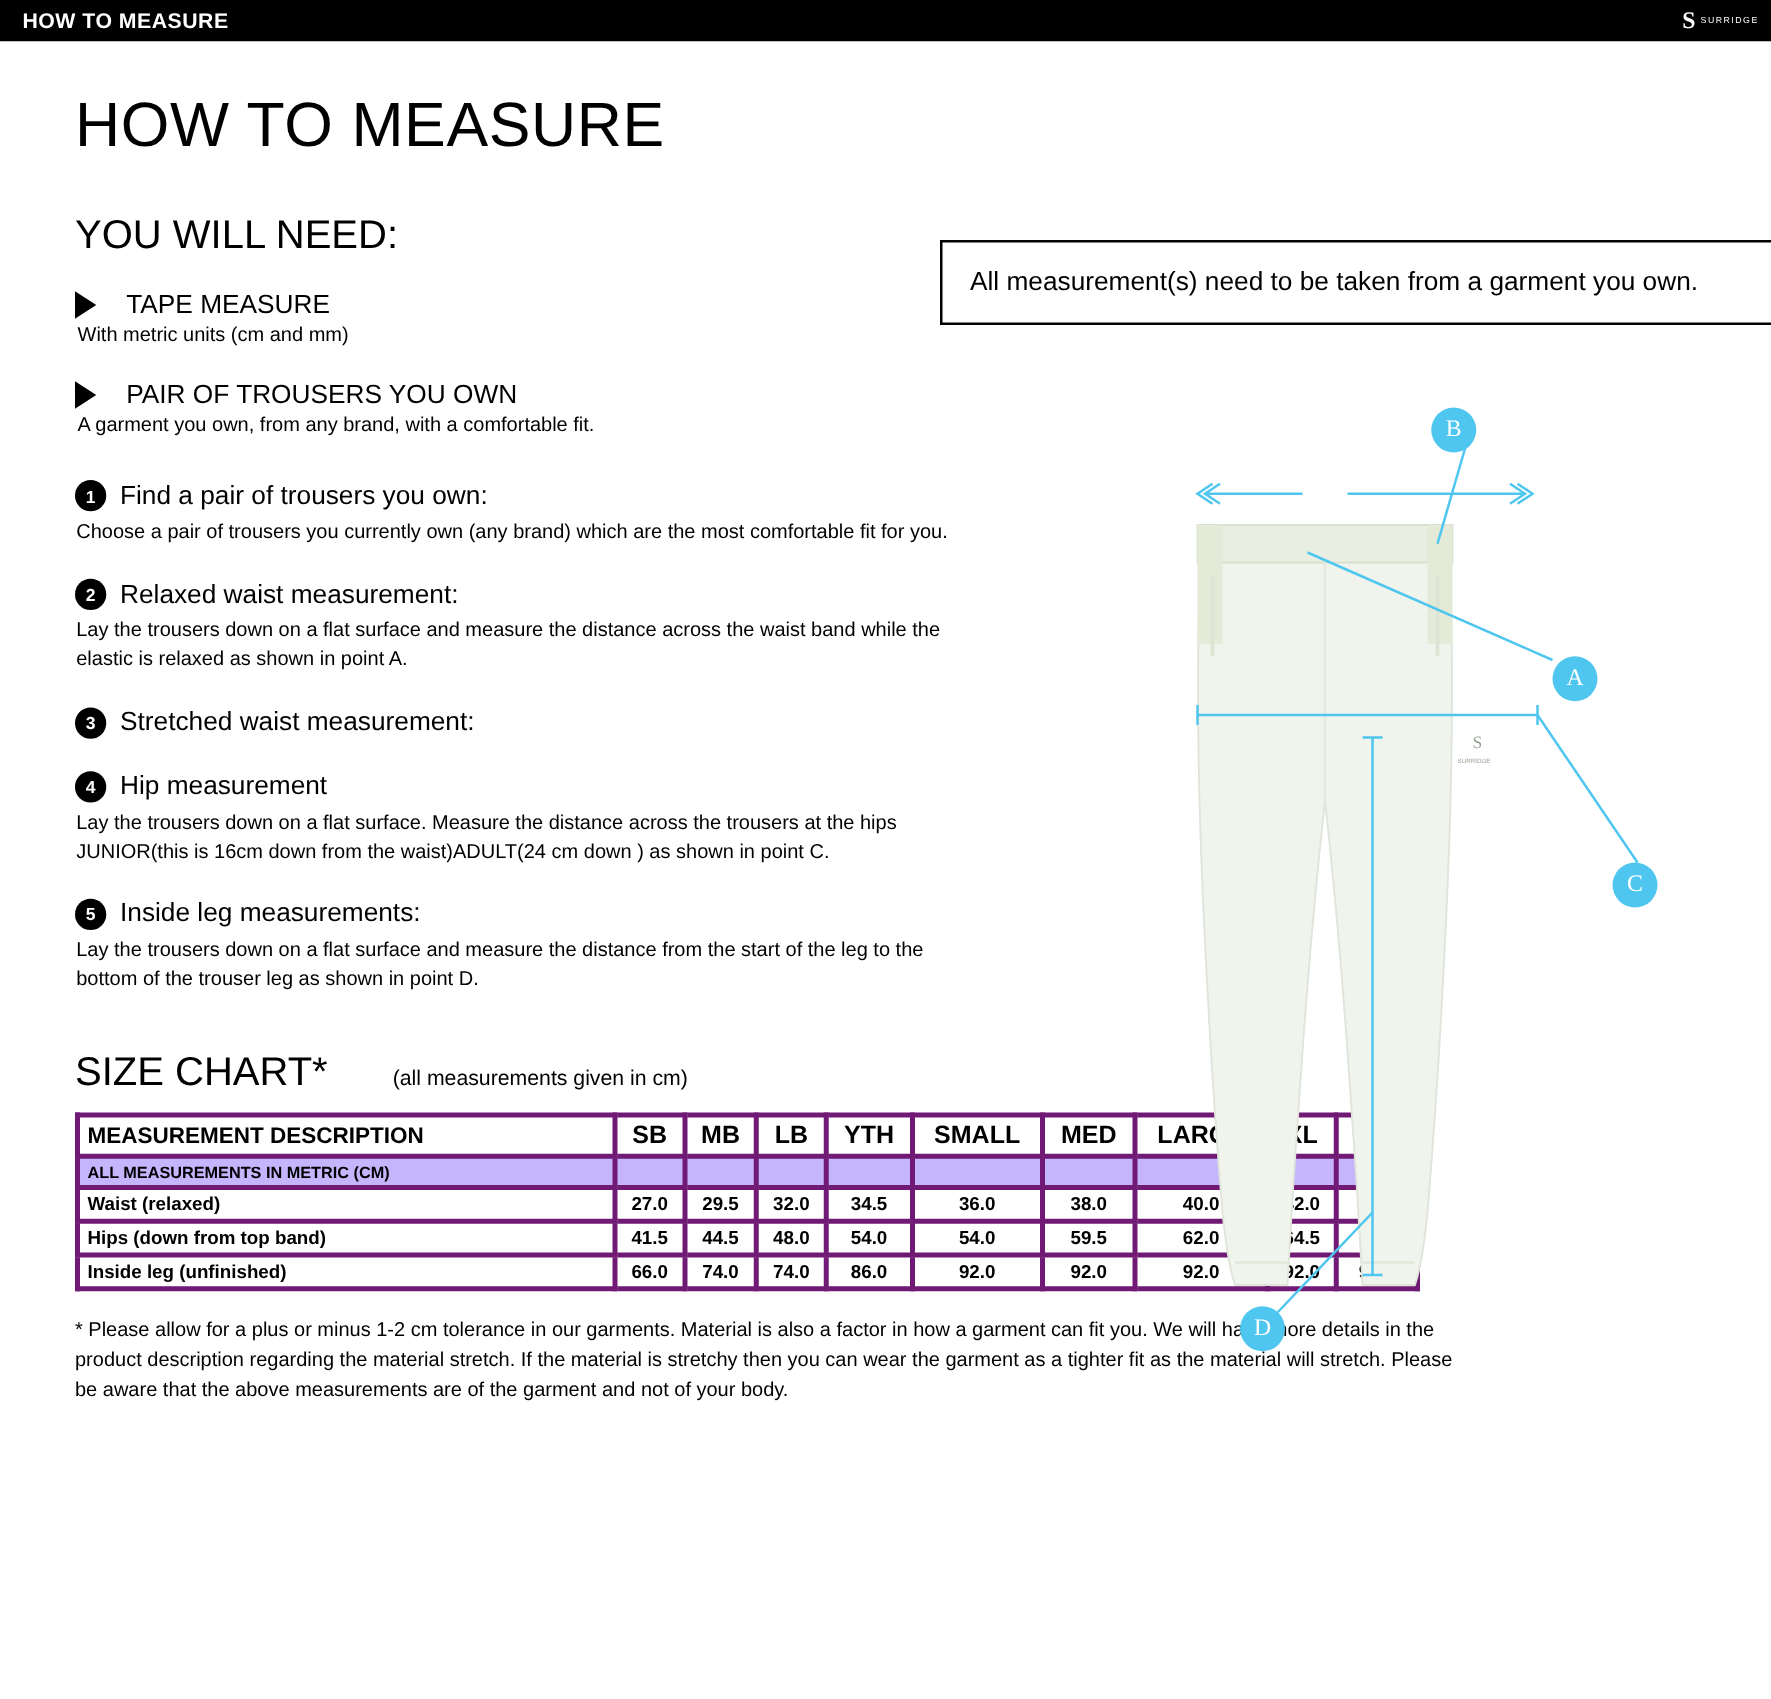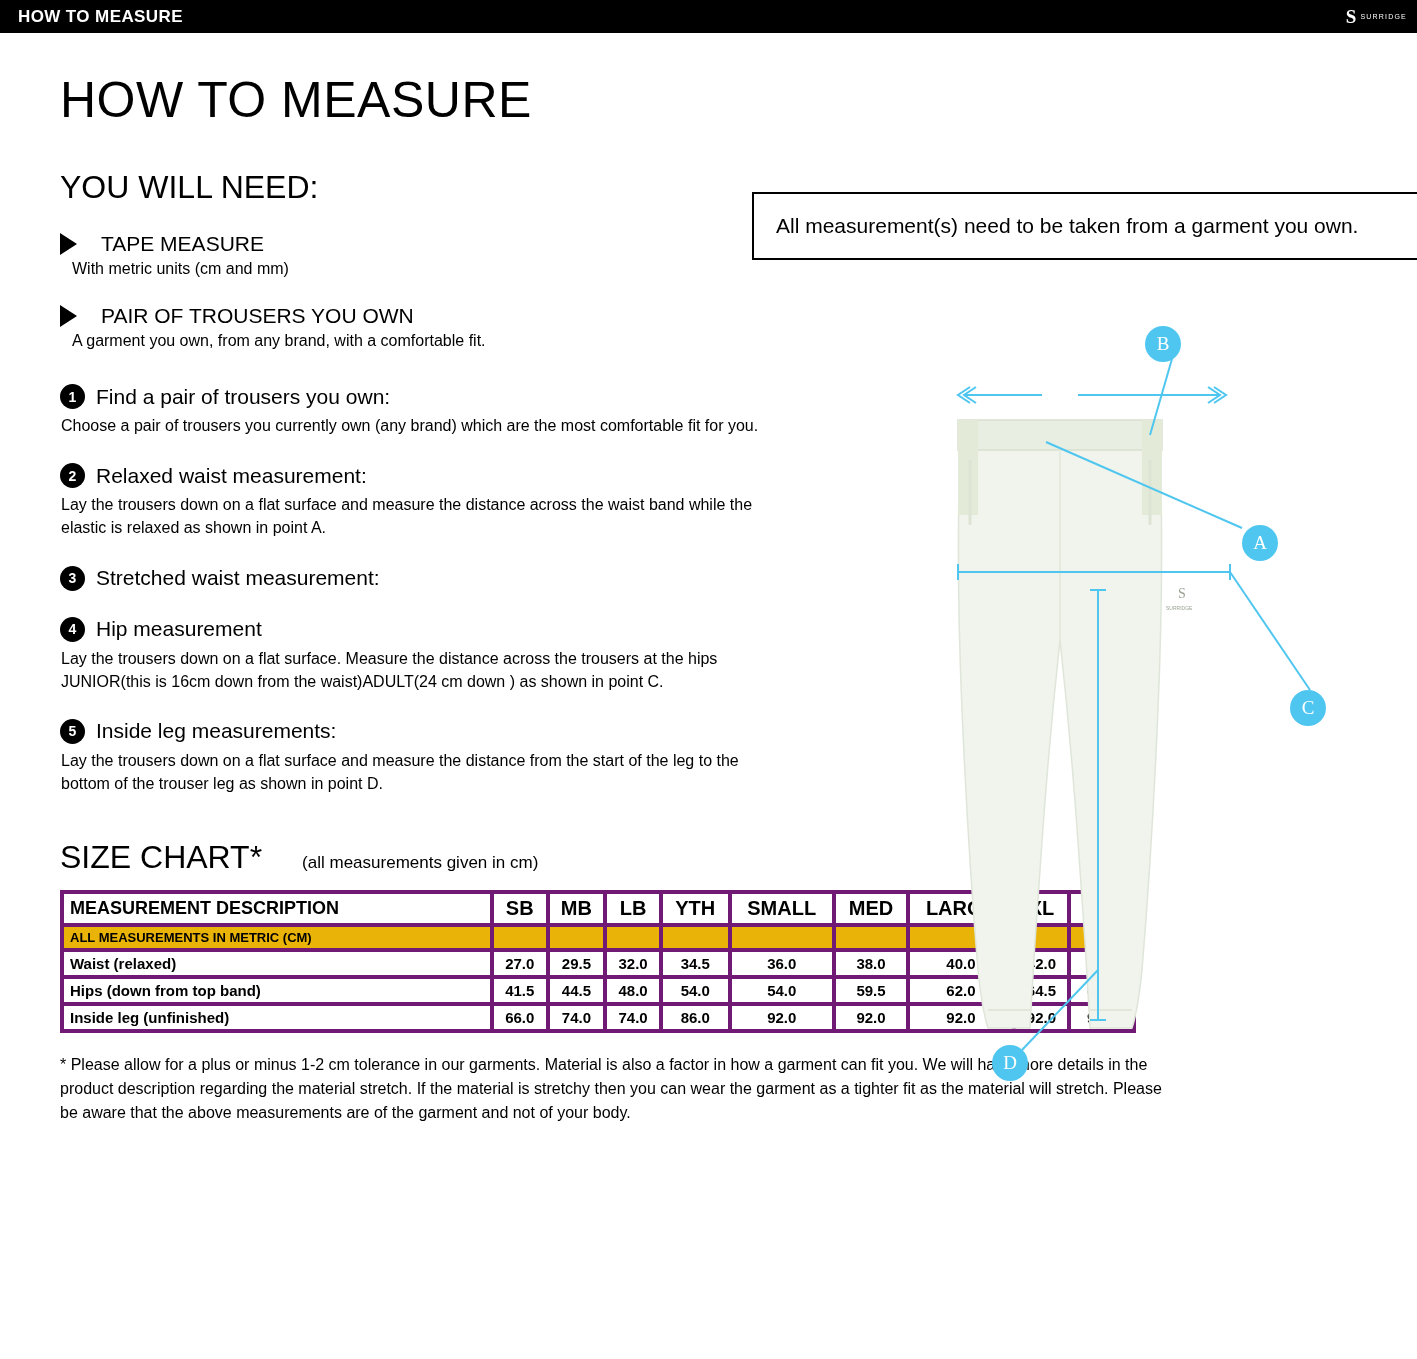--- a/index.html
+++ b/index.html
@@ -68,21 +68,21 @@
   .tri {
     width: 0; height: 0;
     border-left: 17px solid #000;
     border-top: 11px solid transparent;
     border-bottom: 11px solid transparent;
     display: inline-block;
   }
   .need-sub {
     font-size: 16px;
     margin-top: 4px;
-    margin-left: 12px;
+    margin-left: 2px;
   }
   
   .steps { margin-top: 34px; }
   .step { margin-bottom: 26px; }
   .step-head {
     display: flex;
     align-items: center;
     gap: 11px;
     font-size: 21px;
   }
@@ -131,21 +131,21 @@
     background: #4fc6ef;
     color: #fff;
     font-size: 19px;
     display: flex; align-items: center; justify-content: center;
     font-family: "Liberation Serif", serif;
   }
   
   .sizechart-head {
     display: flex;
     align-items: baseline;
-    gap: 40px;
+    gap: 52px;
     margin-top: 44px;
   }
   .sizechart-head .t { font-size: 32px; }
   .sizechart-head .s { font-size: 17px; }
   table.size {
     border-collapse: collapse;
     margin-top: 14px;
     width: 1076px;
     font-size: 15px;
   }
@@ -161,21 +161,21 @@
     font-weight: bold;
   }
   table.size thead th {
     font-weight: bold;
     font-size: 20px;
   }
   table.size thead th.desc { font-size: 18px; }
   tr.allmetric td {
     font-weight: bold;
     font-size: 13px;
-    background: #eab308;
+    background: #c4b5fd;
     margin-left: 40px;
   }
   table.size tbody td { font-weight: bold; }
   .footnote {
     margin-top: 20px;
     font-size: 16px;
     line-height: 1.5;
     width: 1110px;
   }
 </style>

